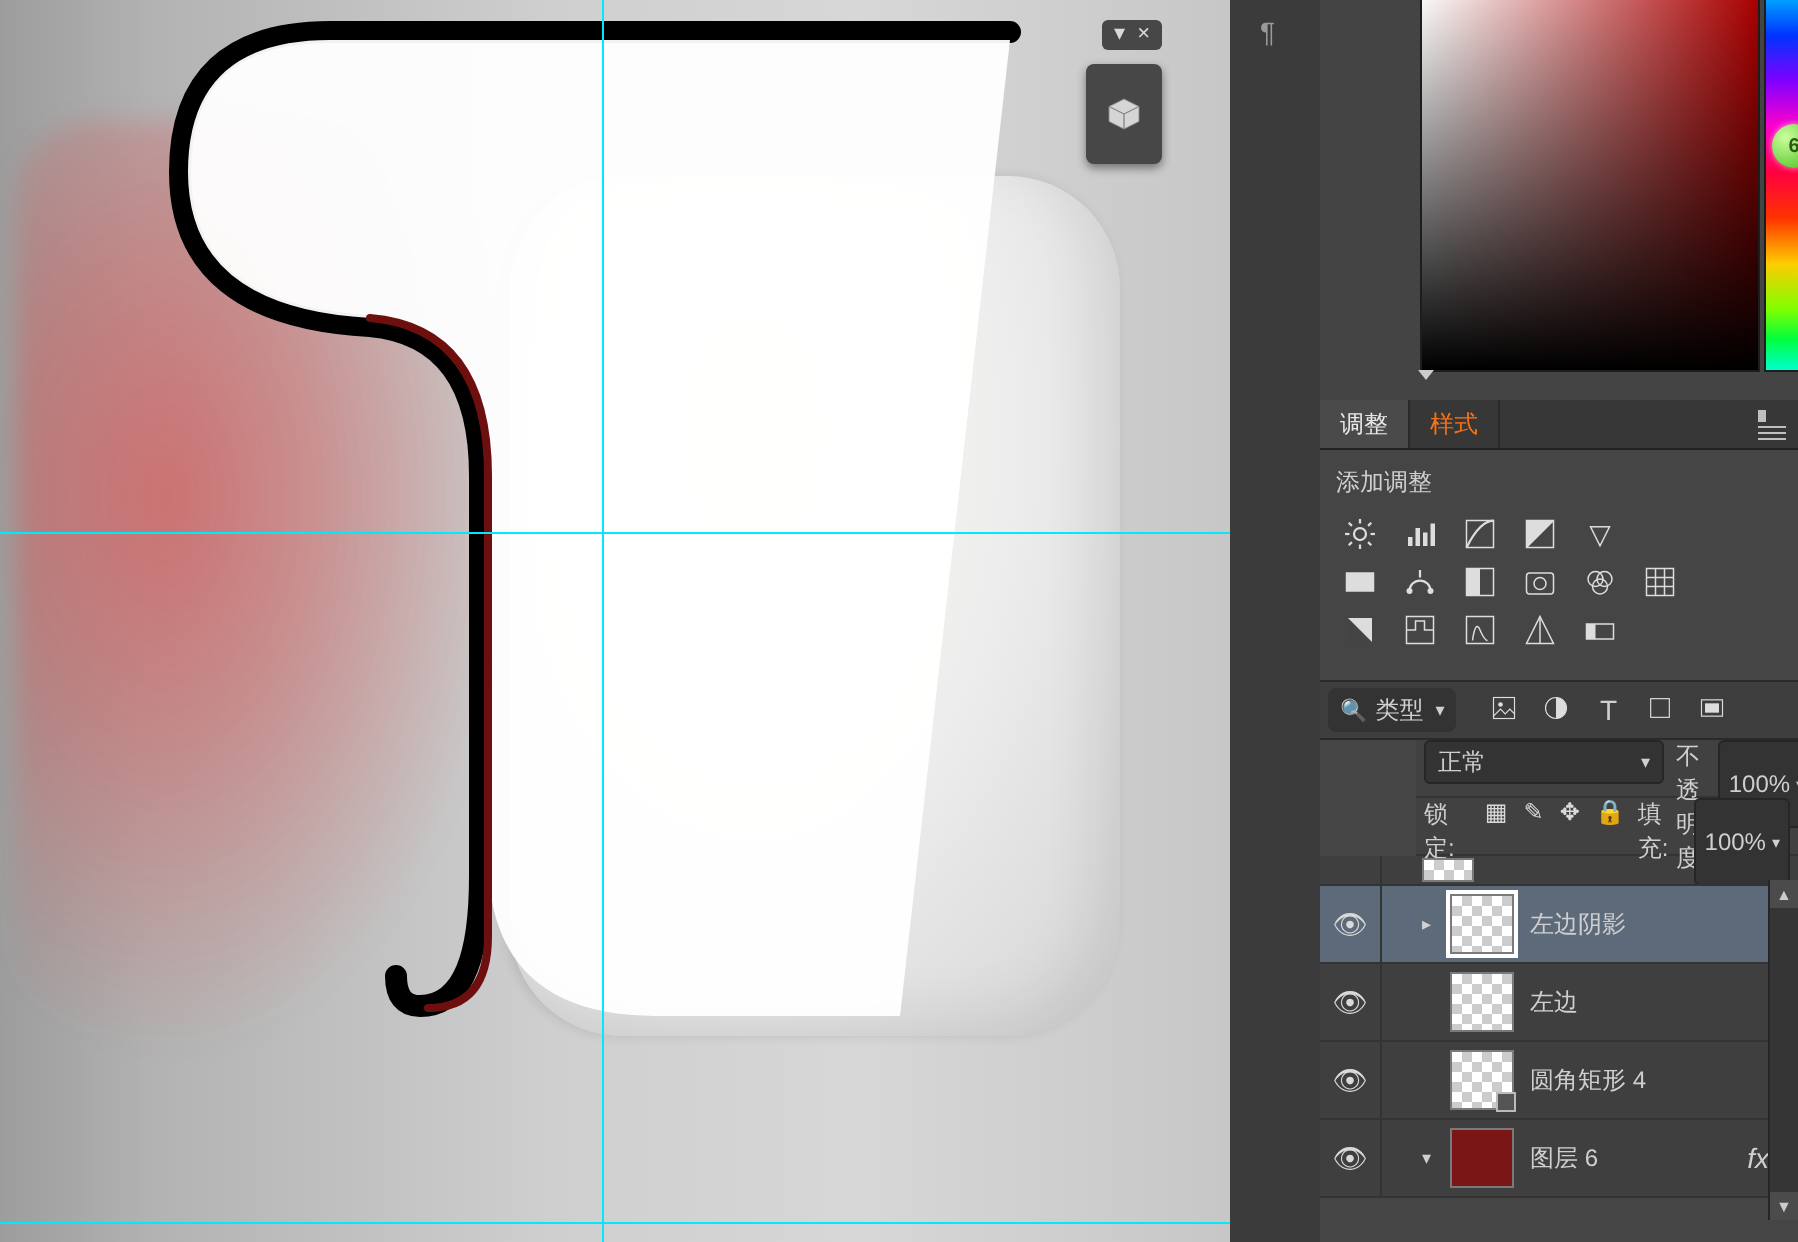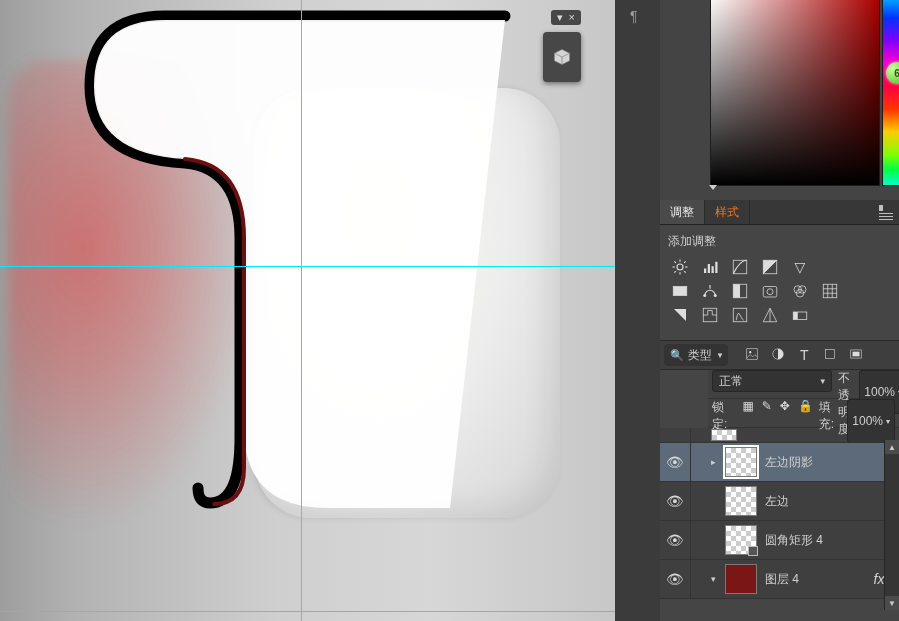--- a/index.html
+++ b/index.html
@@ -680,21 +680,21 @@
             <span class="square-ind"></span>
           </div>
         <span class="layer-name">圆角矩形 4</span>
       </div>
 
       <div class="layer-row">
         <div class="eye-cell">👁</div>
         <span class="indent"></span>
         <span class="twirl">▾</span>
         <div class="thumb red"></div>
-        <span class="layer-name">图层 4</span>
+        <span class="layer-name">图层 6</span>
         <span class="fx-badge">fx</span>
         <span class="chev">▾</span>
       </div>
 
     </div>
   </div>
 
   <div class="vscroll">
     <div class="btn up">▲</div>
     <div class="btn down">▼</div>

